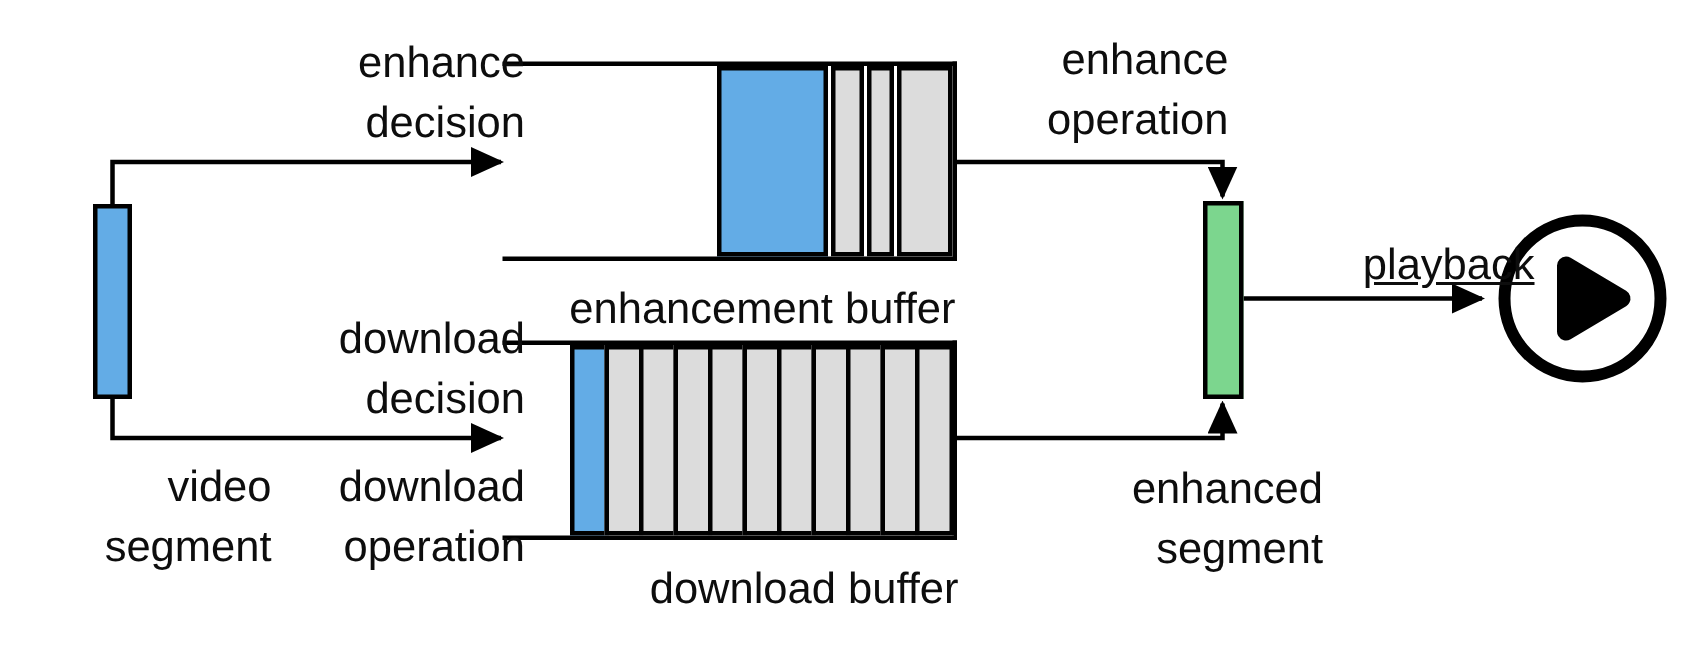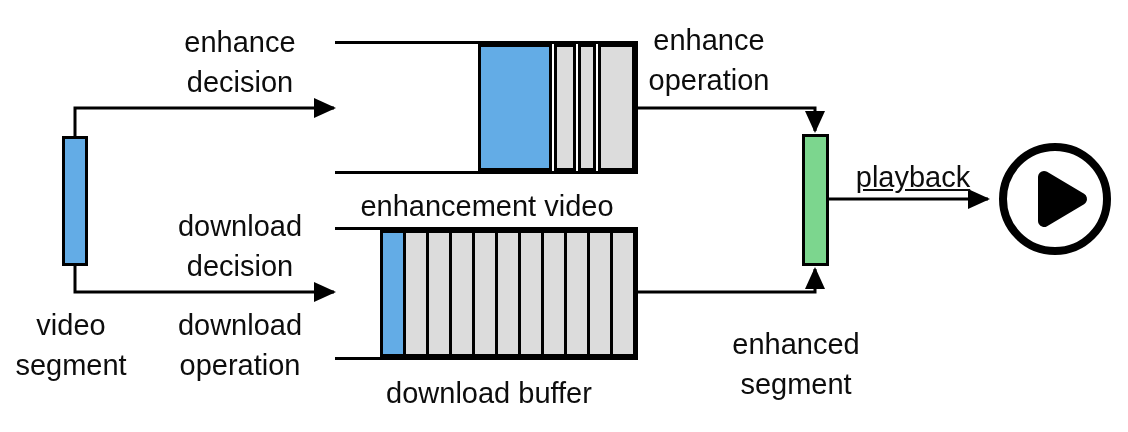--- a/index.html
+++ b/index.html
@@ -23,28 +23,28 @@
     display:flex;align-items:stretch;background:transparent;
   }
   .buffer.enh{left:335px;top:41px;justify-content:flex-end;gap:2px;}
   .buffer.dl{left:335px;top:227px;justify-content:flex-start;padding-left:45px;}
   .block{box-sizing:border-box;border:3px solid var(--stroke,#000);flex:0 0 auto;}
   .buffer.dl .block + .block{margin-left:-3px;}
   .block.blue{background:var(--blue,#63ACE6);}
   .block.gray{background:var(--gray,#DCDCDC);}
 
   
-  .lbl{position:absolute;width:220px;text-align:center;font-size:29px;line-height:40px;white-space:nowrap;}
+  .lbl{position:absolute;width:220px;text-align:right;font-size:29px;line-height:40px;white-space:nowrap;}
   .lbl span{display:block;}
   .lbl-enhance-decision{left:130px;top:22px;}
   .lbl-download-decision{left:130px;top:206px;}
   .lbl-download-operation{left:130px;top:305px;}
   .lbl-video-segment{left:-39px;top:305px;}
   .lbl-enhance-operation{left:599px;top:20px;}
-  .lbl-enhanced-segment{left:686px;top:306px;margin-top:18px;}
+  .lbl-enhanced-segment{left:662px;top:306px;}
   .lbl-playback{left:803px;top:157px;text-decoration:underline;}
   .lbl-enhancement-buffer{left:337px;top:186px;width:300px;}
   .lbl-download-buffer{left:339px;top:373px;width:300px;}
 
   .play-icon-svg{position:absolute;left:993px;top:137px;width:124px;height:124px;}
 </style>
 </head>
 <body>
 
 <div class="canvas">
@@ -116,17 +116,17 @@
     <span>operation</span>
   </div>
 
   <div class="lbl lbl-enhanced-segment">
     <span>enhanced</span>
     <span>segment</span>
   </div>
 
   <div class="lbl lbl-playback">playback</div>
 
-  <div class="lbl lbl-enhancement-buffer">enhancement video</div>
+  <div class="lbl lbl-enhancement-buffer">enhancement buffer</div>
 
   <div class="lbl lbl-download-buffer">download buffer</div>
 
 </div>
 
 </body></html>

